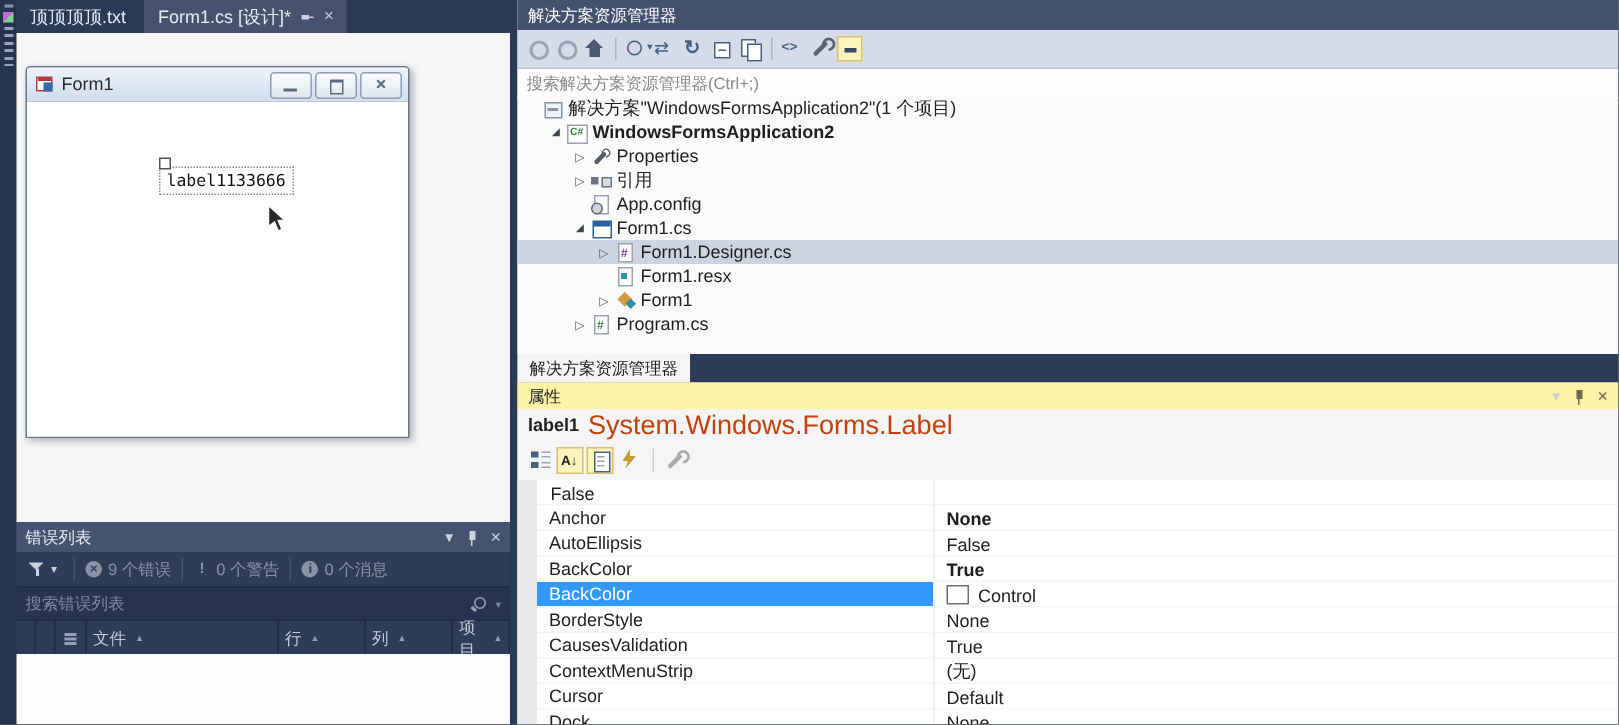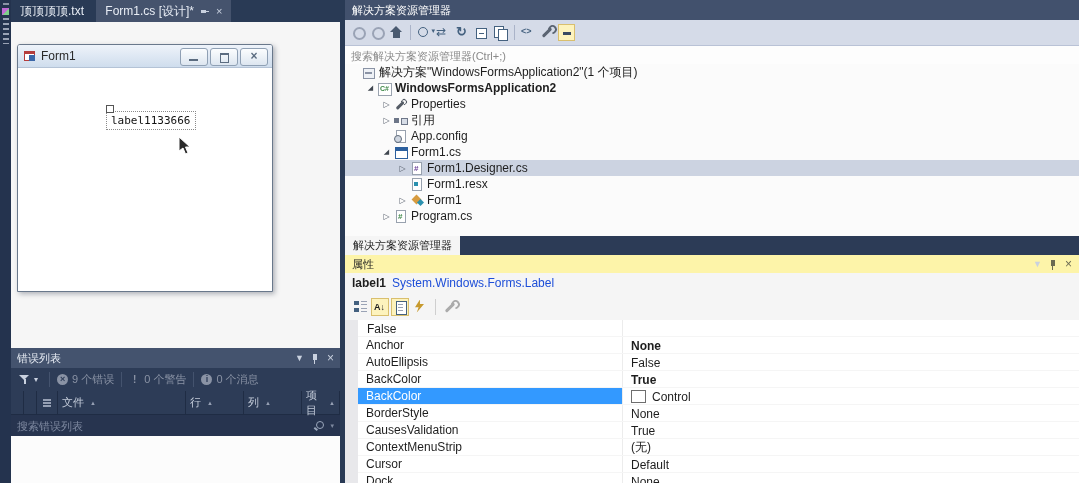--- a/index.html
+++ b/index.html
@@ -146,21 +146,21 @@
   .ptab.active{background:#f5f5f5;color:#1e1e1e;}
   .ptab.inactive{background:#0f172a;color:#cdd5e3;margin-left:2px;margin-top:32px;}
 
   #props-header{position:absolute;left:0;right:0;top:255px;height:18px;background:#fdf4a9;color:#1e1e1e;font-size:11px;display:flex;align-items:center;padding:0 7px;box-sizing:border-box;}
   #props-header .sp{flex:1;}
   .dk.pin-icon::before,.dk.pin-icon::after{background:#6b6b52;}
   .dk.close-x-icon{color:#6b6b52;}
 
   #object-row{position:absolute;left:0;right:0;top:273px;height:20px;background:#f5f5f5;display:flex;align-items:center;padding-left:7px;text-align:right;}
   #object-name{font-weight:bold;font-size:12px;margin-right:6px;}
-  #object-type{font-size:12px;color:#1d4ed8;}
+  #object-type{font-size:18px;color:#c2410c;}
 
   #props-toolbar{position:absolute;left:0;right:0;top:293px;height:27px;background:#f5f5f5;display:flex;align-items:center;padding-left:5px;}
   .ptbico{position:relative;width:18px;height:18px;margin:0 1px;}
   .categorized-icon::before{content:"";position:absolute;left:3px;top:3px;width:5px;height:4px;background:#44617f;box-shadow:0 7px 0 #44617f;}
   .categorized-icon::after{content:"";position:absolute;left:10px;top:3px;width:6px;height:1.5px;background:#9aa3b5;box-shadow:0 3px 0 #9aa3b5,0 7px 0 #9aa3b5,0 10px 0 #9aa3b5;}
   .alphabetical-icon::before{content:"A↓";position:absolute;left:2px;top:3px;font-size:9px;font-weight:bold;color:#1e1e1e;}
   .properties-sheet-icon::before{content:"";position:absolute;left:4px;top:2px;width:9px;height:12px;border:1.2px solid #44617f;background:#fff;}
   .properties-sheet-icon::after{content:"";position:absolute;left:6px;top:5px;width:5px;height:1.5px;background:#9aa3b5;box-shadow:0 3px 0 #9aa3b5,0 6px 0 #9aa3b5;}
   .events-icon::before{content:"";position:absolute;left:4px;top:2px;width:9px;height:13px;background:#c79a2e;clip-path:polygon(55% 0,0 60%,40% 60%,20% 100%,100% 35%,55% 35%);}
   .property-pages-icon::before{content:"";position:absolute;left:2px;top:8px;width:12px;height:3px;background:#ababab;border-radius:2px;transform:rotate(-45deg);}
@@ -248,20 +248,25 @@
       <span class="badge">
         <span class="warning-badge-icon"></span>
         <span>0 个警告</span>
       </span>
       <span class="etb-sep"></span>
       <span class="badge">
         <span class="info-badge-icon"></span>
         <span>0 个消息</span>
       </span>
     </div>
+    <div id="error-search-row">
+      <input placeholder="搜索错误列表" style="">
+      <span class="search-icon"></span>
+      <span class="search-caret">▾</span>
+    </div>
     <div id="error-header">
       <div class="eh" style="width:13px"></div>
       <div class="eh" style="width:13px"></div>
       <div class="eh" style="width:21px">
           <span class="severity-column-icon"></span>
         </div>
 
     <div class="eh" style="width: 128px;">
           <span>文件</span>
           <span class="sort-asc">▲</span>
@@ -272,25 +277,20 @@
         </div>
         <div class="eh" style="width: 58px;">
           <span>列</span>
           <span class="sort-asc">▲</span>
         </div>
         <div class="eh" style="flex: 1 1 0%;">
           <span>项目</span>
           <span class="sort-asc">▲</span>
         </div>
       </div>
-    <div id="error-search-row">
-      <input placeholder="搜索错误列表" style="">
-      <span class="search-icon"></span>
-      <span class="search-caret">▾</span>
-    </div>
     <div id="error-body"></div>
   </div>
 
   <div id="right-panel">
     <div id="se-title">
       <span>解决方案资源管理器</span>
     </div>
     <div id="se-toolbar">
         <span class="tbico back-icon"></span>
         <span class="tbico forward-icon"></span>

